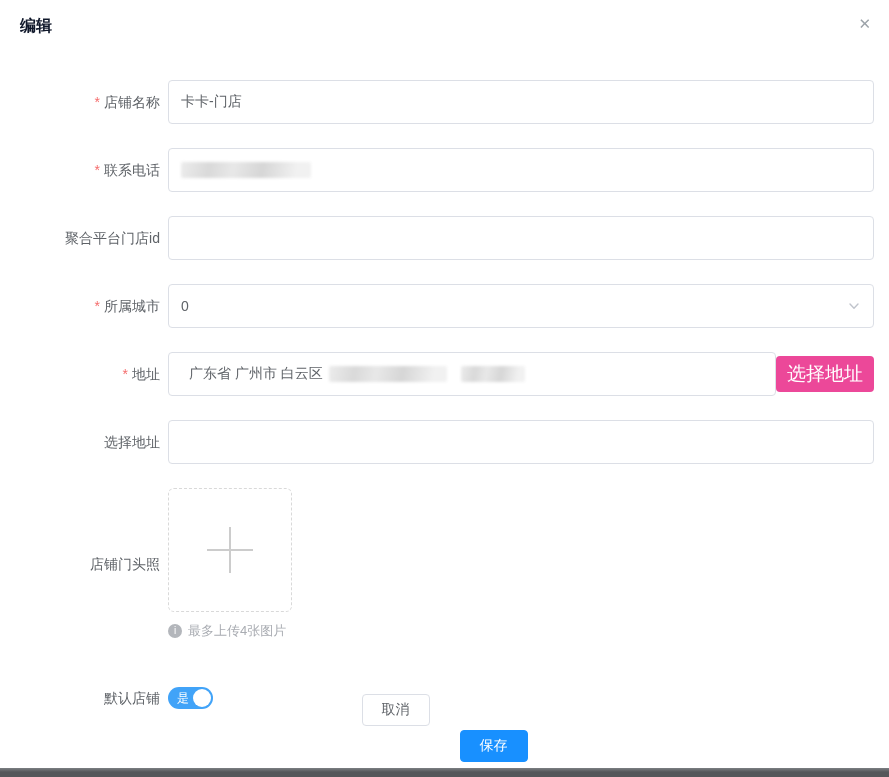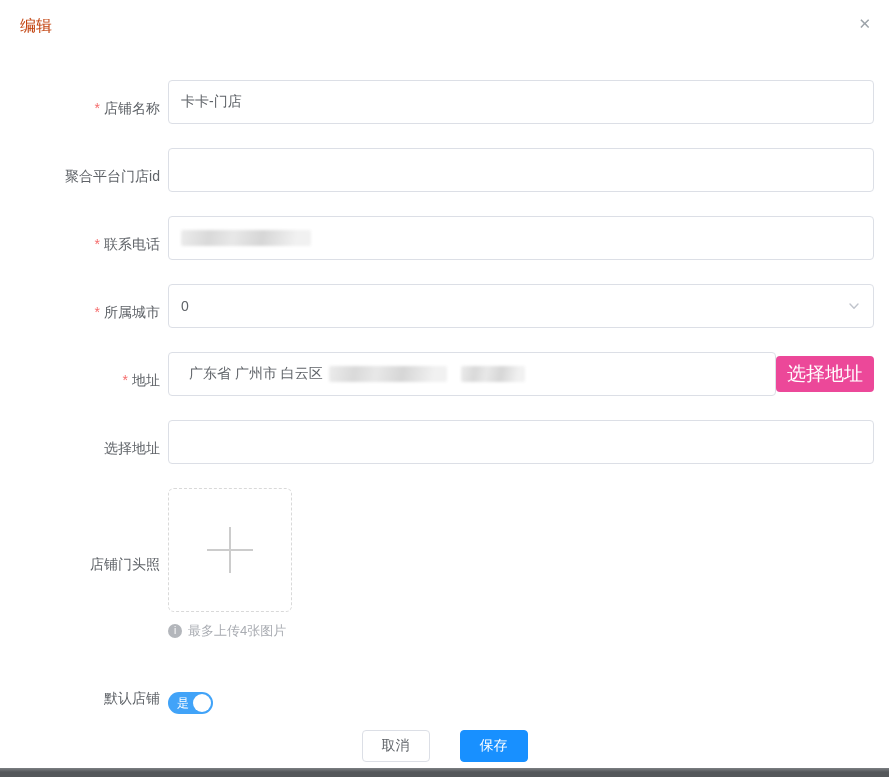--- a/index.html
+++ b/index.html
@@ -1,26 +1,26 @@
 <!DOCTYPE html>
 <html><head>
 <meta charset="utf-8">
 <style>
   * { margin:0; padding:0; box-sizing:border-box; }
   html,body { width:889px; height:777px; background:#fff; overflow:hidden;
     font-family:"Liberation Sans","DejaVu Sans",sans-serif; }
   .dialog { position:relative; width:889px; height:777px; background:#fff;
             padding:14px 15px 0 20px; }
 
-  .dialog-title { font-size:16px; color:#c2410c; line-height:24px; }
+  .dialog-title { font-size:16px; color:#0f172a; line-height:24px;font-weight:bold; }
   .close-btn { position:absolute; top:16px; right:18px; font-size:15px;
                color:#9ca3a9; cursor:pointer; line-height:16px; }
 
   .form { margin-top:42px; }
-  .row { display:flex; align-items:flex-end; margin-bottom:24px; min-height:32px; }
+  .row { display:flex; align-items:center; margin-bottom:24px; min-height:32px; }
   .row-top { align-items:center;margin-top:14px; }
   .lbl { width:140px; flex:none; text-align:right; margin-right:8px;
          font-size:14px; color:#5f6368; line-height:32px; white-space:nowrap; }
   .req { color:#f56c6c; margin-right:4px; font-size:14px; }
   .ctrl { flex:1; display:flex; align-items:center; }
 
   input.txt, .fake-input {
     width:100%; height:44px; border:1px solid #dcdfe6; border-radius:4px;
     padding:0 12px; font-size:14px; color:#5f6368; background:#fff; outline:none;
     font-family:"Liberation Sans","DejaVu Sans",sans-serif;
@@ -69,21 +69,21 @@
     color:#fff; font-size:12px; }
   .switch-handle { position:absolute; right:2px; top:2px; width:18px;
     height:18px; border-radius:50%; background:#fff; }
 
   
   .footer { position:absolute; left:0; right:0; bottom:15px; display:flex;
     justify-content:center; gap:30px; }
   .btn { height:32px; padding:0 19px; border-radius:4px; font-size:14px;
     cursor:pointer; font-family:"Liberation Sans","DejaVu Sans",sans-serif; }
   .btn-cancel { background:#fff; border:1px solid #dcdfe6; color:#5f6368; }
-  .btn-save { background:#1890ff; border:1px solid #1890ff; color:#fff; }
+  .btn-save { background:#1890ff; border:1px solid #1890ff; color:#fff;margin-top:36px; }
 
   .bottom-edge { position:absolute; left:0; right:0; bottom:0; height:9px;
     background:linear-gradient(#7c7f83,#54575a 45%); }
 </style>
 </head>
 <body>
 
 <div class="dialog">
   <div class="dialog-title">编辑</div>
   <span class="close-btn">✕</span>
@@ -91,32 +91,32 @@
   <div class="form">
 
     <div class="row">
       <div class="lbl"><span class="req">*</span><span>店铺名称</span></div>
       <div class="ctrl">
         <input class="txt" type="text" value="卡卡-门店" style="">
       </div>
     </div>
 
     <div class="row">
-      <div class="lbl"><span>聚合平台门店id</span></div>
-      <div class="ctrl">
-        <input class="txt" type="text" value="" style="">
-      </div>
-    </div>
-
-    <div class="row">
       <div class="lbl"><span class="req">*</span><span>联系电话</span></div>
       <div class="ctrl">
         <div class="fake-input">
           <span class="redact redact-phone"></span>
         </div>
+      </div>
+    </div>
+
+    <div class="row">
+      <div class="lbl"><span>聚合平台门店id</span></div>
+      <div class="ctrl">
+        <input class="txt" type="text" value="" style="">
       </div>
     </div>
 
     <div class="row">
       <div class="lbl"><span class="req">*</span><span>所属城市</span></div>
       <div class="ctrl">
         <div class="fake-input select">
           <span>0</span>
           <svg class="chevron" width="14" height="14" viewBox="0 0 14 14">
               <path d="M3 5 L7 9.2 L11 5" fill="none" stroke="#c0c4cc" stroke-width="1.4" stroke-linecap="round" stroke-linejoin="round"></path>

